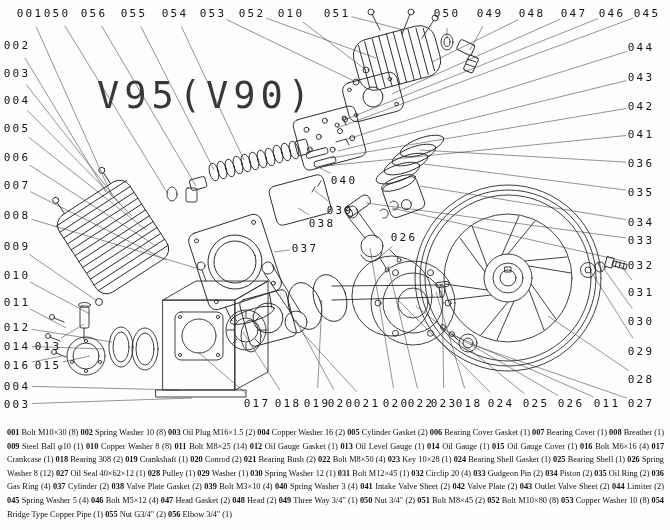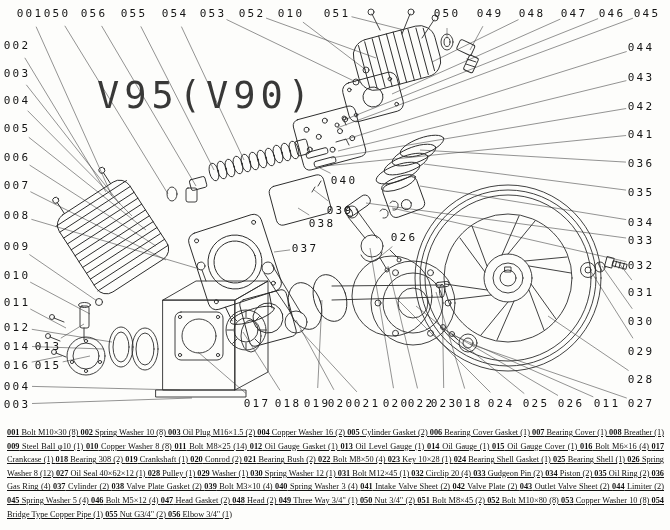--- a/index.html
+++ b/index.html
@@ -8,21 +8,21 @@
   #diagram{position:absolute;left:0;top:0;}
   .art{stroke:#2b2b2b;fill:none;stroke-width:.9;stroke-linecap:round;stroke-linejoin:round;}
   .co{font:11px "DejaVu Sans Mono",monospace;letter-spacing:2.2px;fill:#141414;}
   .leader{stroke:#3a3a3a;stroke-width:.55;}
   .title-text{font-family:"DejaVu Sans Mono",monospace;font-size:37px;letter-spacing:5px;
               fill:#1d1d1d;opacity:.88;}
   #parts-list{position:absolute;left:7px;right:6px;top:426px;margin:0;
               font-size:8.3px;line-height:13.6px;text-align:justify;color:#101010;
               font-family:"Liberation Serif",serif;}
   #parts-list b{font-weight:bold;}
-  #parts-list span{white-space:normal;text-decoration:underline;}
+  #parts-list span{white-space:normal;}
 </style>
 </head>
 <body>
 
 <svg id="diagram" width="670" height="424" viewBox="0 0 670 424">
 
   <text class="title-text" x="206" y="108" text-anchor="middle">V95(V90)</text>
 
   <g class="art">
 

